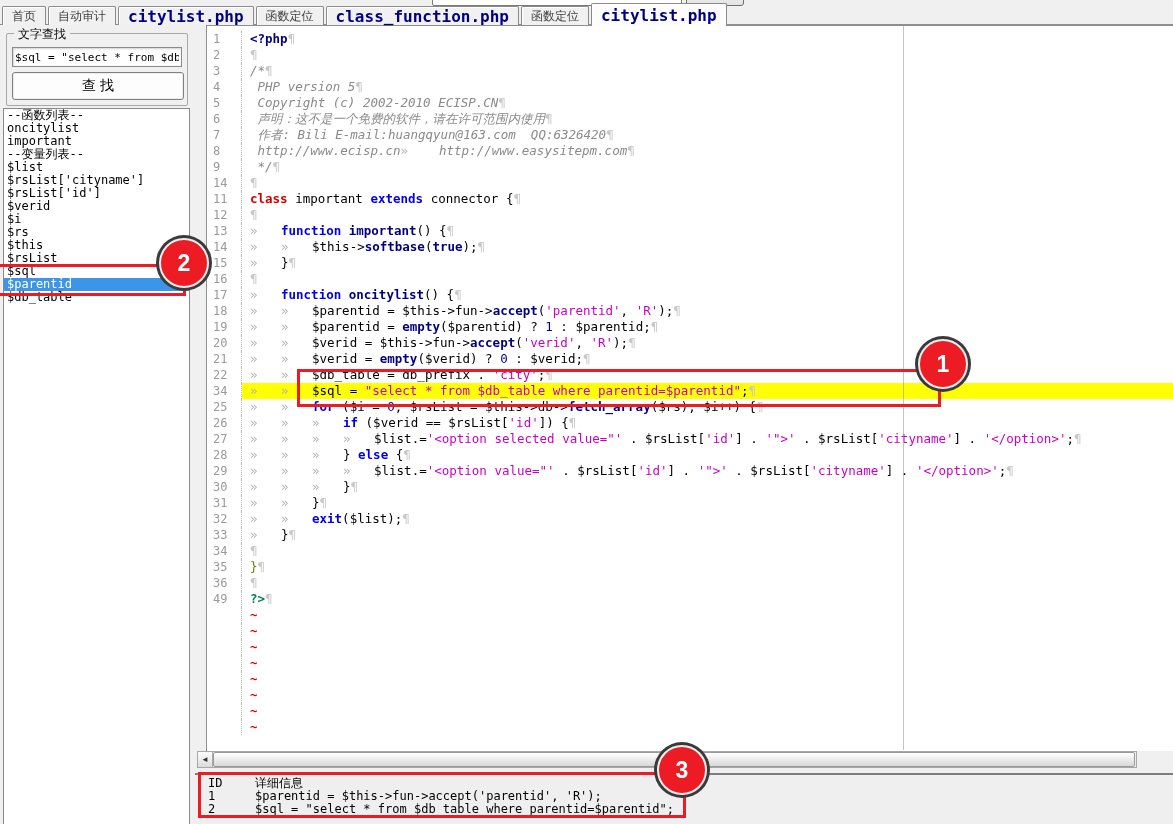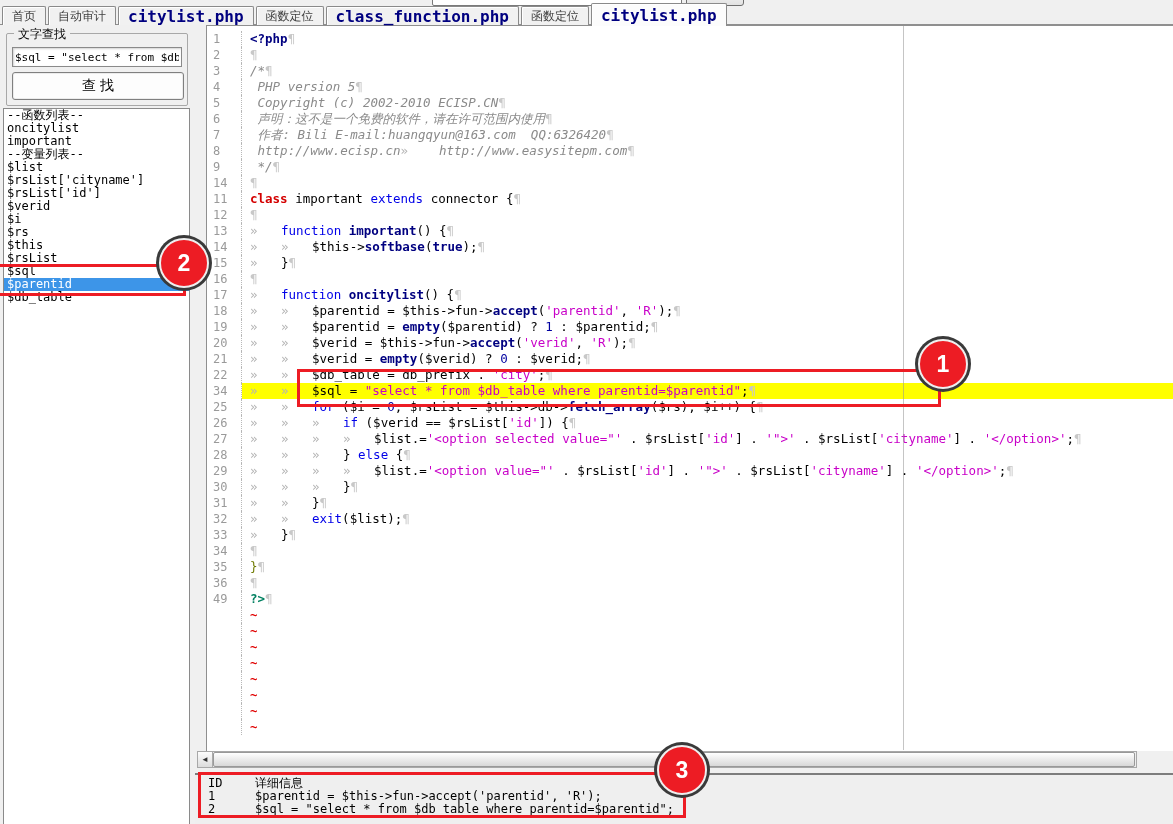--- a/index.html
+++ b/index.html
@@ -40,21 +40,21 @@
     border-left:1px solid #8f8f8f;border-top:1px solid #8f8f8f;overflow:hidden;padding-top:5px;box-sizing:border-box;}
   .row{display:flex;height:16px;line-height:16px;white-space:pre;
     font-family:"DejaVu Sans Mono","Liberation Mono",monospace;font-size:12.5px;}
   .gutter{flex:0 0 28px;width:28px;padding-left:6px;color:#9a9a9a;font-size:12px;
     border-right:1px dotted #b8b8b8;}
   .code{flex:1;padding-left:8px;}
   .row.hl .code{background:#ffff00;}
   .row.tilde .code{color:#e00000;font-weight:bold;}
   .t{color:#000;}
   .c{color:#8a8a8a;font-style:italic;}
-  .k{color:#0000e8;font-weight:normal;}
+  .k{color:#0000e8;font-weight:bold;}
   .kr{color:#d40000;font-weight:bold;}
   .f{color:#000080;font-weight:bold;}
   .s{color:#c800c8;}
   .n{color:#0000a0;}
   .php{color:#000080;font-weight:bold;}
   .pc{color:#008060;font-weight:bold;}
   .g{color:#6e7a00;}
   .pil{color:#c8c8c8;font-style:normal;font-weight:normal;}
   .tabmark{display:inline-block;width:31px;color:#b4b4b4;font-style:normal;font-weight:normal;}
   .margin-line{position:absolute;left:903px;top:26px;width:1px;height:724px;

